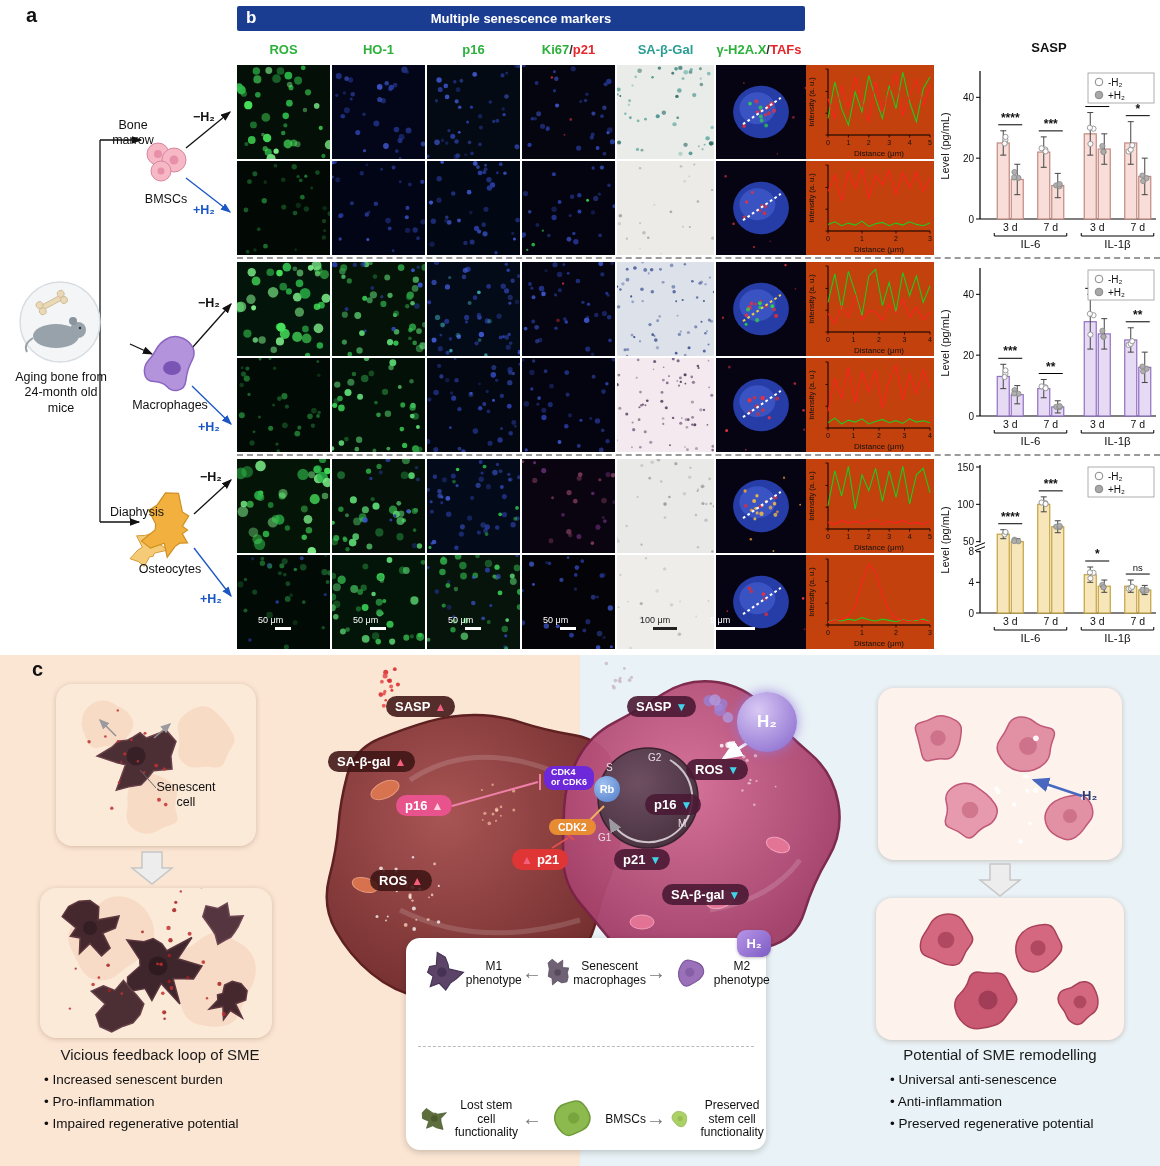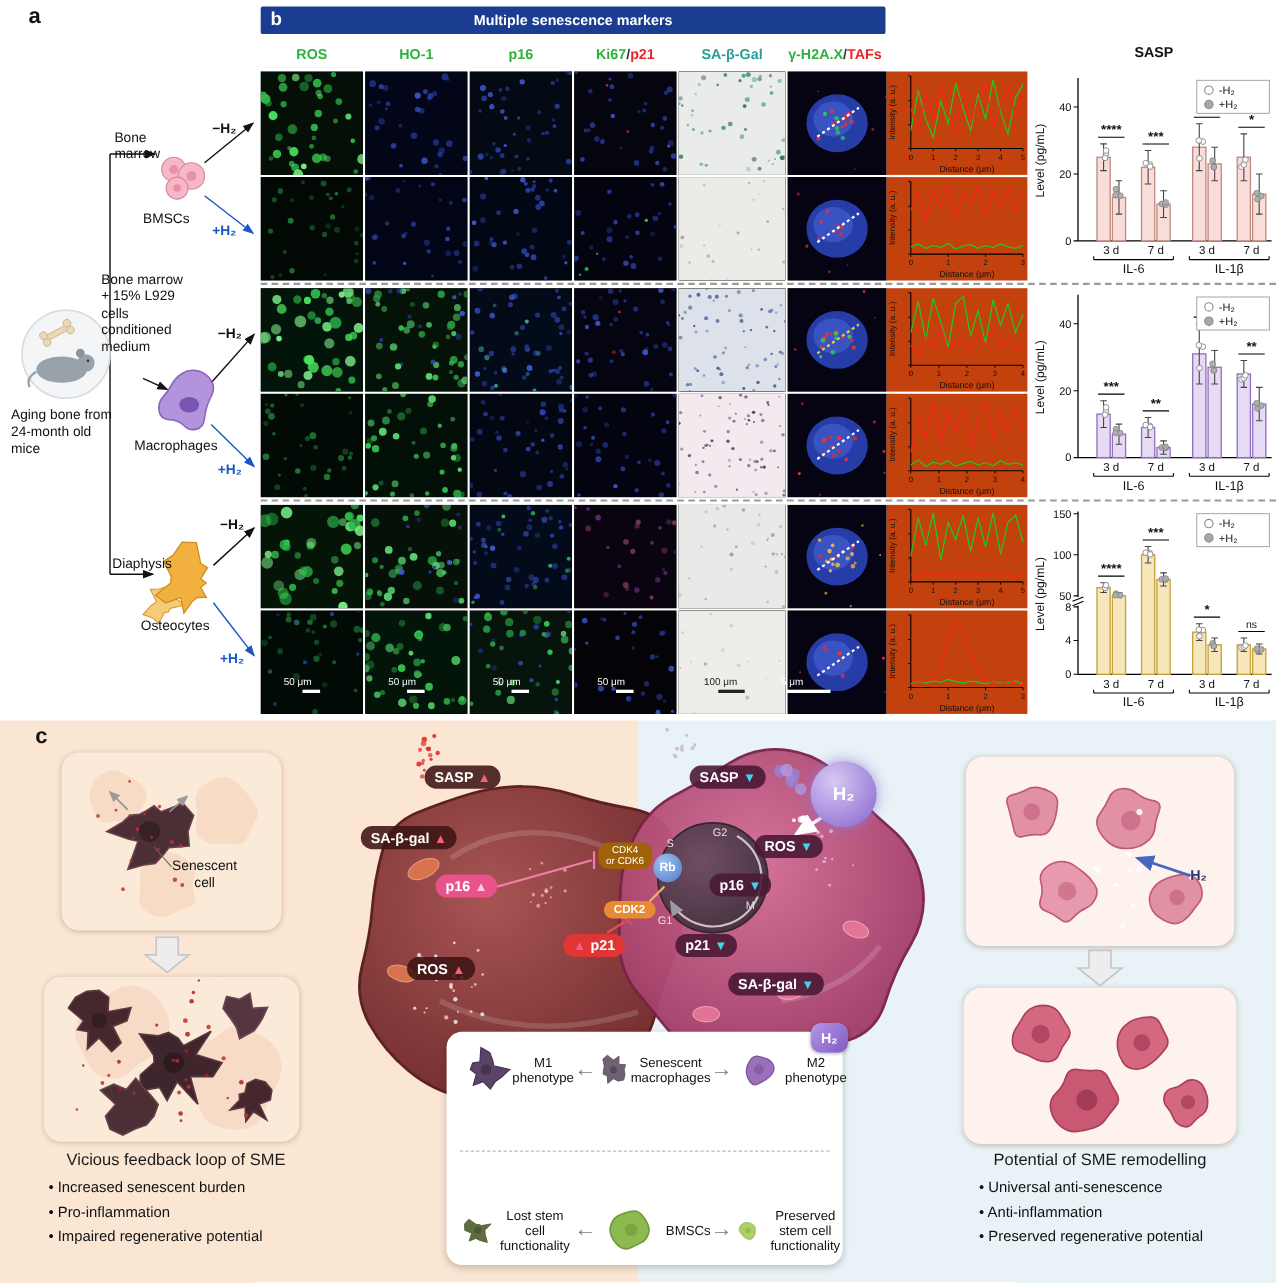--- a/index.html
+++ b/index.html
@@ -1,21 +1,21 @@
 <!DOCTYPE html>
 <html><head>
 <meta charset="utf-8">
 <style>
 *{margin:0;padding:0;box-sizing:border-box}
 html,body{background:#fff}
 #fig{position:relative;width:1160px;height:1166px;background:#fff;font-family:"Liberation Sans",sans-serif;color:#111;overflow:hidden}
 svg{font-family:"Liberation Sans",sans-serif}
 .abs{position:absolute}
 .plabel{position:absolute;font-size:20px;font-weight:bold;z-index:9}
-.pa-text{position:absolute;font-size:12.5px;text-align:left;line-height:1.22}
+.pa-text{position:absolute;font-size:12.5px;text-align:center;line-height:1.22}
 .h2lab{position:absolute;font-size:12.5px;font-weight:bold}
 .h2lab.plus{color:#1a56c4}
 #pb-header{position:absolute;left:237px;top:6px;width:568px;height:25px;background:#1b3d91;color:#fff;display:flex;align-items:center;justify-content:center;font-size:13px;font-weight:bold;border-radius:2px}
 .blabel{position:absolute;left:9px;top:2px;font-size:17px;font-weight:bold;color:#fff}
 .colhead{position:absolute;top:42px;font-size:13px;font-weight:bold;text-align:center;white-space:nowrap}
 .c-green{color:#2db13c}.c-red{color:#e8262a}.c-teal{color:#2a9d94}.c-dark{color:#333}
 #micro-grid{position:absolute;left:237px;top:65px;width:569px;height:584px}
 .micro{position:absolute;overflow:hidden;background:#000}
 .micro svg{display:block;width:100%;height:100%}
 .dashline{position:absolute;left:237px;width:923px;border-top:2px dashed #9a9a9a;z-index:3}
@@ -36,21 +36,21 @@
 .bullets li{margin-bottom:7px}
 .bullets li::before{content:"• "}
 #cellsvg{position:absolute;left:290px;top:660px;z-index:1;overflow:visible}
 .pill{position:absolute;display:flex;align-items:center;gap:4px;color:#fff;font-size:13px;font-weight:bold;border-radius:13px;padding:3px 9px;white-space:nowrap;z-index:4}
 .pill .up{color:#f4607e;font-size:12px}
 .pill .dn{color:#3fd4ea;font-size:12px}
 .pill-dark{background:rgba(62,20,20,.88)}
 .pill-mauve{background:rgba(74,26,52,.9)}
 .pill-pink{background:#e8538e}
 .pill-red{background:#e03535}
-.pill-cdk46{position:absolute;background:#a16207;color:#fff;font-size:9px;font-weight:normal;line-height:1.1;text-align:center;border-radius:9px;padding:2px 7px;z-index:4}
+.pill-cdk46{position:absolute;background:#6d28d9;color:#fff;font-size:9px;font-weight:bold;line-height:1.1;text-align:left;border-radius:9px;padding:2px 7px;z-index:4}
 .pill-cdk2{position:absolute;background:#e88c34;color:#fff;font-size:10.5px;font-weight:bold;border-radius:10px;padding:2px 9px;z-index:4}
 .rb{position:absolute;width:26px;height:26px;border-radius:50%;background:radial-gradient(circle at 35% 30%,#9ec0f0,#4f7cc8);color:#fff;font-size:11px;font-weight:bold;display:flex;align-items:center;justify-content:center;z-index:4}
 .cyc{position:absolute;color:#e9dde5;font-size:10px;font-weight:normal;z-index:4}
 #h2big{position:absolute;left:737px;top:692px;width:60px;height:60px;border-radius:50%;background:radial-gradient(circle at 35% 30%,#d8c8f4,#8464cc);color:#fff;display:flex;align-items:center;justify-content:center;font-size:17px;font-weight:bold;box-shadow:0 0 12px rgba(150,120,220,.8);z-index:4}
 #pc-box{position:absolute;left:406px;top:938px;width:360px;height:212px;background:#fff;border-radius:14px;box-shadow:0 2px 7px rgba(0,0,0,.2);padding:10px 12px 6px;z-index:5;display:flex;flex-direction:column;justify-content:space-between}
 .pcb-row{display:flex;align-items:flex-start;justify-content:space-between}
 .pcb-cell{width:104px;display:flex;flex-direction:row;align-items:center}
 .pcb-lab{font-size:12px;text-align:center;line-height:1.15;margin-top:1px}
 .pcb-arrow{color:#777;font-size:20px;margin-top:13px}
 .pcb-div{border-top:1.5px dashed #bbb;margin:2px 0}
@@ -112,21 +112,20 @@
       <ellipse cx="172" cy="368" rx="9" ry="7" fill="#7a55b5"></ellipse>
     </g>
     <g>
       <path id="osteo2" fill="#f6c66a" stroke="#cf8f20" stroke-width="1" opacity="0.9" d="M168.1,550.0L154.5,553.1L153.1,556.4L149.6,556.8L144.2,566.4L138.7,561.7L130.0,558.7L137.9,550.0L142.4,547.3L136.6,535.8L144.7,535.5L151.8,533.4L153.8,542.8L159.8,544.3Z"></path>
       <path id="osteo1" fill="#f2b13e" stroke="#cf8f20" stroke-width="1.2" d="M187.5,530.0L182.3,533.8L187.5,543.0L179.6,543.2L174.9,546.6L167.2,557.4L164.3,543.3L150.4,548.1L141.5,541.1L155.1,530.0L155.7,524.1L148.8,510.5L157.4,504.7L165.5,492.9L178.5,493.3L182.4,512.0L188.7,516.0L182.4,526.2Z"></path>
     </g>
   </svg>
 
   <div class="pa-text" style="left:104px;top:118px;width:58px">Bone marrow</div>
   <div class="pa-text" style="left:130px;top:192px;width:72px">BMSCs</div>
-  <div class="pa-text" style="left:92px;top:247px;width:82px">Bone marrow + 15% L929 cells conditioned medium</div>
   <div class="pa-text" style="left:122px;top:398px;width:96px">Macrophages</div>
   <div class="pa-text" style="left:102px;top:505px;width:70px">Diaphysis</div>
   <div class="pa-text" style="left:128px;top:562px;width:84px">Osteocytes</div>
   <div class="pa-text" style="left:10px;top:370px;width:102px">Aging bone from 24-month old mice</div>
 
   <div class="h2lab" style="left:193px;top:110px">−H₂</div>
   <div class="h2lab plus" style="left:193px;top:203px">+H₂</div>
   <div class="h2lab" style="left:198px;top:296px">−H₂</div>
   <div class="h2lab plus" style="left:198px;top:420px">+H₂</div>
   <div class="h2lab" style="left:200px;top:470px">−H₂</div>

